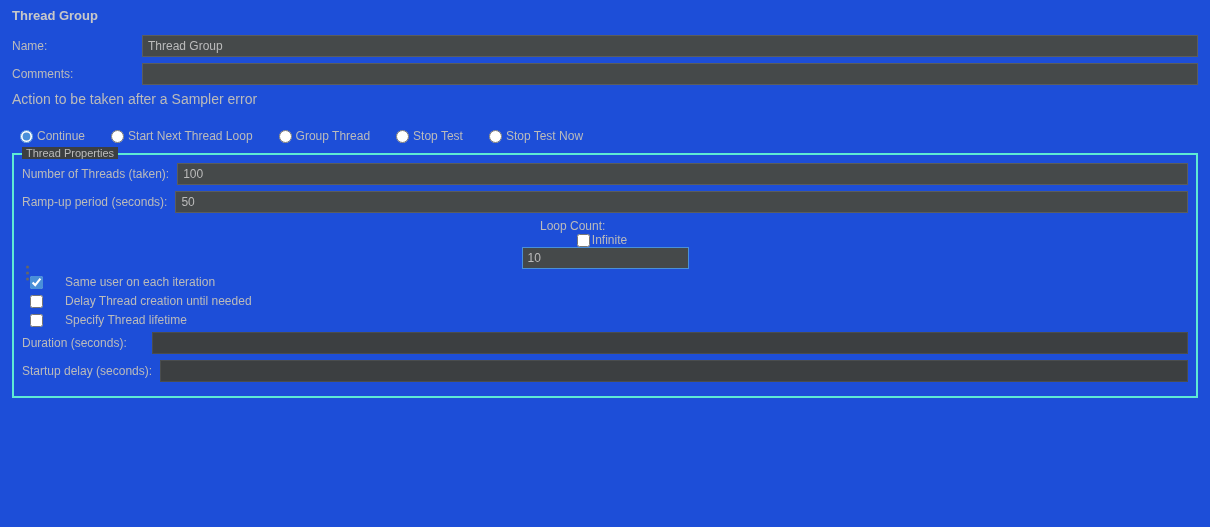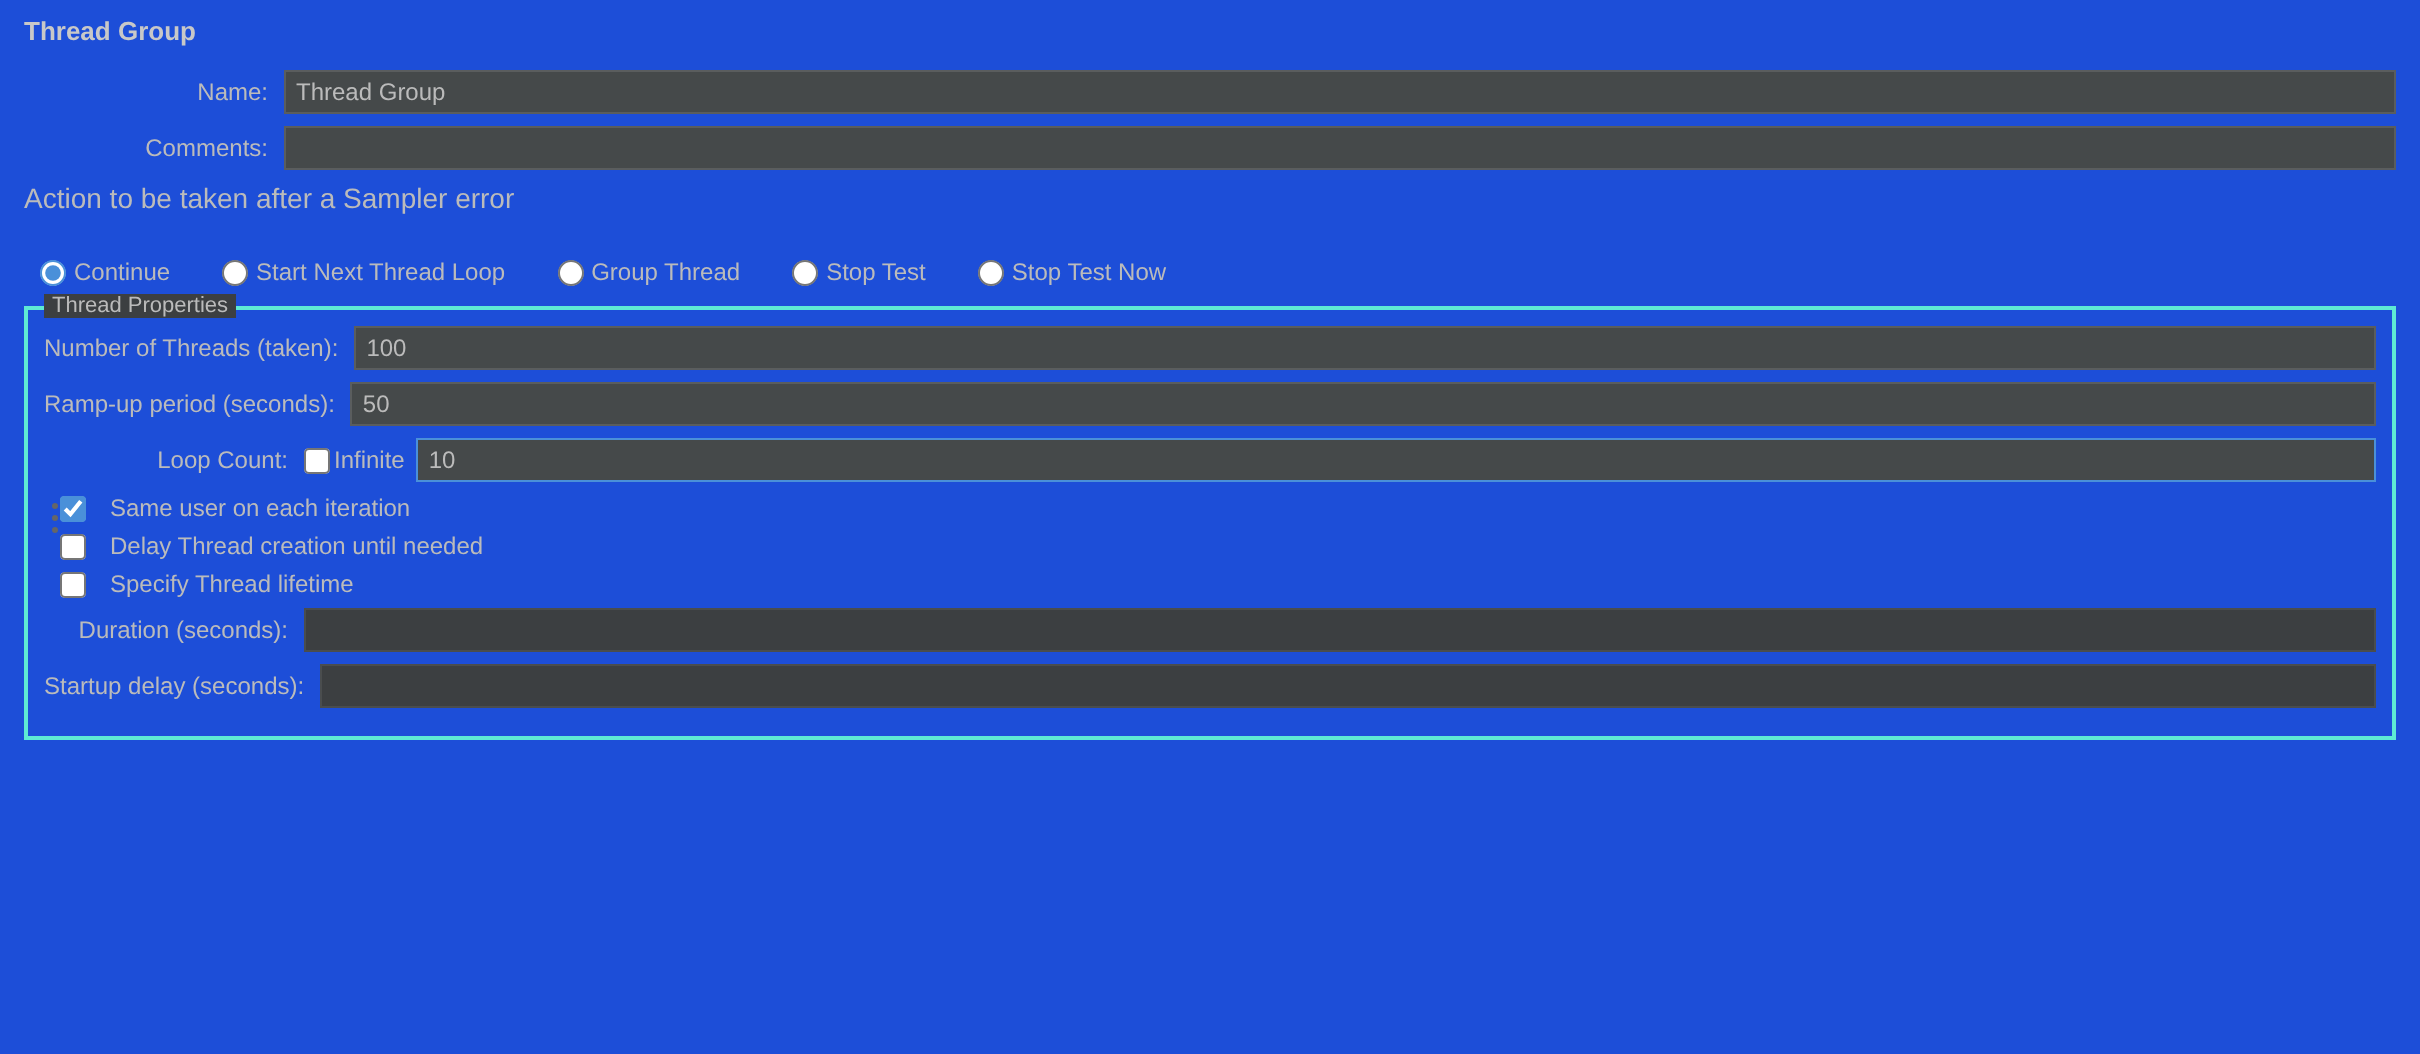--- a/index.html
+++ b/index.html
@@ -34,21 +34,21 @@
 
     .form-row {
       display: flex;
       align-items: center;
       margin-bottom: 6px;
     }
 
     .form-label {
       color: #bbb;
       min-width: 130px;
-      text-align: right;
+      text-align: left;
       padding-right: 8px;
       white-space: nowrap;
     }
 
     .form-input {
       flex: 1;
       background-color: #45494a;
       border: 1px solid #5a5d5e;
       color: #bbb;
       padding: 3px 5px;
@@ -99,34 +99,35 @@
       left: 8px;
       background-color: #3c3f41;
       padding: 0 4px;
       font-size: 11px;
       color: #bbb;
     }
 
     .checkbox-row {
       display: flex;
       align-items: center;
-      gap: 12px;
+      gap: 22px;
       margin: 5px 0 5px 8px;
     }
 
     .checkbox-row input[type="checkbox"] {
       accent-color: #4a90d9;
       width: 13px;
       height: 13px;
     }
 
     .loop-count-row {
       display: flex;
       align-items: center;
       margin-bottom: 6px;
+      flex-direction: column;
     }
 
     .infinite-check {
       display: flex;
       align-items: center;
       gap: 2px;
       margin-right: 6px;
     }
 
     .infinite-check input[type="checkbox"] {

